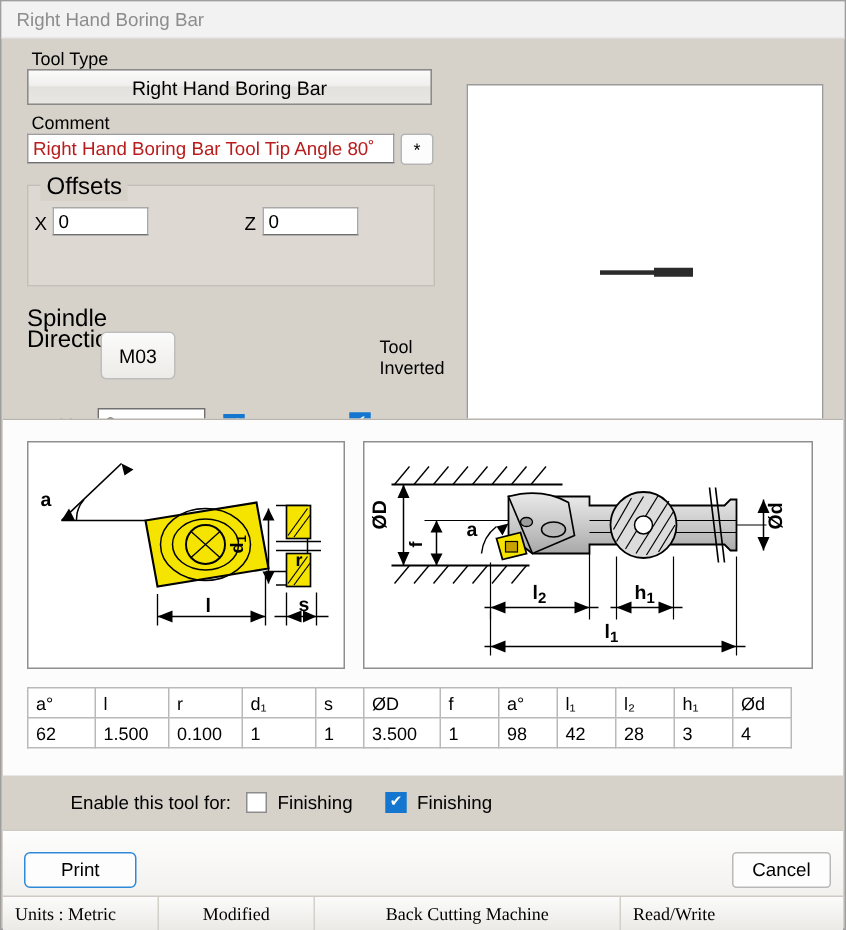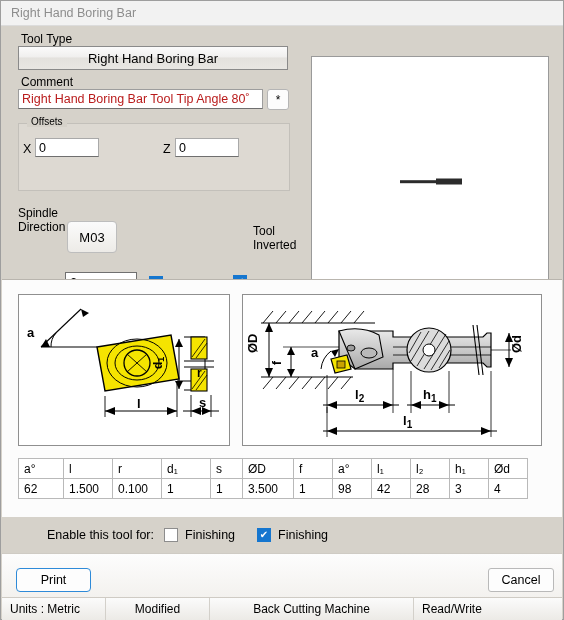--- a/index.html
+++ b/index.html
@@ -30,30 +30,30 @@
     background:#fff;font-family:"Liberation Sans",sans-serif;font-size:12.5px;
     color:#b91c1c;padding:0 3px;outline:none;}
   .comment-btn{position:absolute;left:266px;top:63px;width:22px;height:21px;
     box-sizing:border-box;border:1px solid #b5b5b5;border-radius:3px;background:#fcfcfc;
     font-size:12px;line-height:10px;display:flex;align-items:center;justify-content:center;
     cursor:pointer;color:#000;}
   
   .offsets-group{position:absolute;left:17px;top:97px;width:272px;height:68px;
     box-sizing:border-box;border:1px solid #c3c0ba;background:#ddd9d2;}
   .offsets-legend{position:absolute;left:26px;top:90px;background:#d6d2ca;
-    padding:0 4px;font-size:10px;}
+    padding:0 4px;font-size:16px;}
   .off-x-lab{position:absolute;left:22px;top:116px;font-size:12.5px;}
   .off-x{position:absolute;left:34px;top:112px;width:64px;height:19px;}
   .off-z-lab{position:absolute;left:162px;top:116px;font-size:12.5px;}
   .off-z{position:absolute;left:174px;top:112px;width:64px;height:19px;}
   .num-input{box-sizing:border-box;border:1px solid #a9a9a9;border-bottom:1px solid #6f6f6f;
     background:#fff;font-family:"Liberation Sans",sans-serif;font-size:12.5px;color:#000;
     padding:0 3px;outline:none;}
   
-  .spindle-lab{position:absolute;left:17px;top:180px;width:56px;line-height:14px;font-size:12px;}
+  .spindle-lab{position:absolute;left:17px;top:180px;width:56px;line-height:14px;font-size:16px;}
   .spindle-btn{position:absolute;left:66px;top:195px;width:50px;height:32px;
     box-sizing:border-box;border:1px solid #bdbdbd;border-radius:4px;
     background:linear-gradient(to bottom,#fbfbfb,#edebe7);
     font-family:"Liberation Sans",sans-serif;font-size:13px;color:#000;
     display:flex;align-items:center;justify-content:center;cursor:pointer;}
   .position-lab{position:absolute;left:17px;top:251px;font-size:12.5px;}
   .position-sel{position:absolute;left:64px;top:246px;width:72px;height:21px;
     box-sizing:border-box;border:1px solid #707070;background:#fff;
     font-family:"Liberation Sans",sans-serif;font-size:13px;color:#000;
     display:flex;align-items:center;padding:0 4px;cursor:pointer;}
@@ -100,21 +100,21 @@
     font-family:"Liberation Sans",sans-serif;font-size:12.5px;color:#000;
     display:flex;align-items:center;justify-content:center;cursor:pointer;}
   #btn-print{left:14px;width:75px;border:1px solid #2e8ad8;border-radius:4px;}
   #btn-ok{left:412px;width:68px;}
   #btn-cancel{left:486px;width:66px;}
   
   .statusbar{position:absolute;left:1px;top:596px;width:560px;height:22px;
     background:linear-gradient(to bottom,#fbfbfb,#eceae6);border-top:1px solid #cfcbc4;
     display:flex;align-items:center;font-size:12px;}
   .statusbar .cell{height:22px;display:flex;align-items:center;
-    border-right:1px solid #d3d0ca;padding:0 8px;box-sizing:border-box;}
+    border-right:1px solid #d3d0ca;padding:0 8px;box-sizing:border-box;font-family:Liberation Serif, serif;}
   .statusbar .c1{width:104px;}
   .statusbar .c2{width:104px;justify-content:center;}
   .statusbar .c3{width:204px;justify-content:center;}
   .statusbar .c4{border-right:none;}
 </style>
 </head>
 <body>
 
 <div class="window">
 

